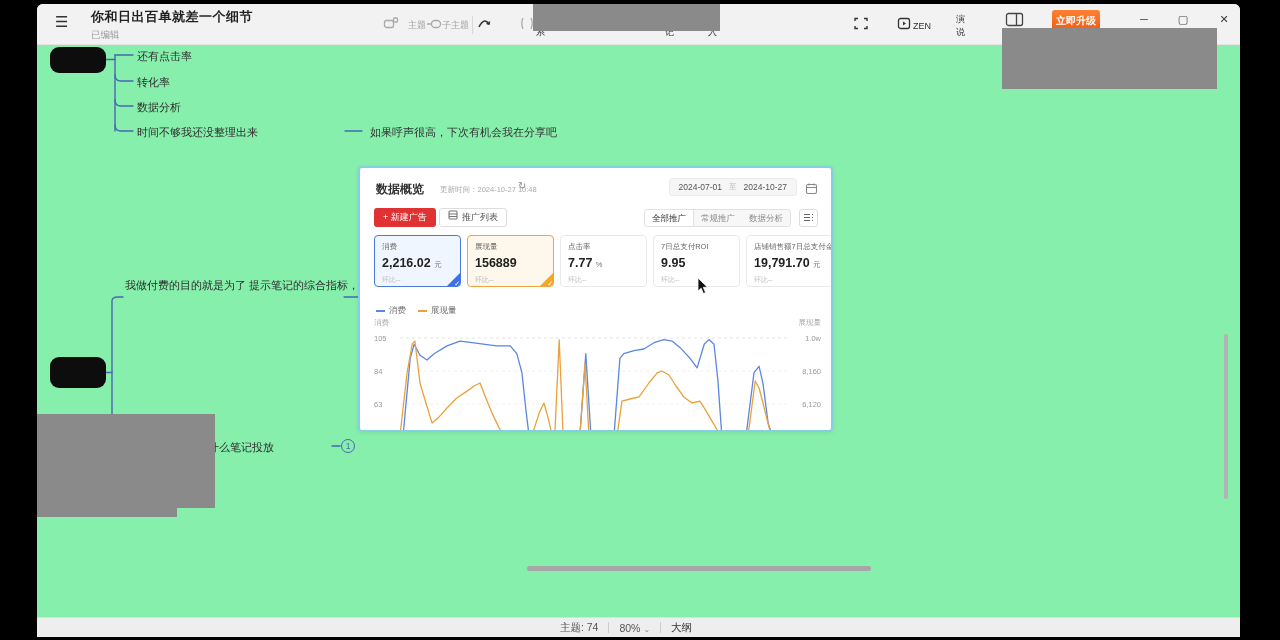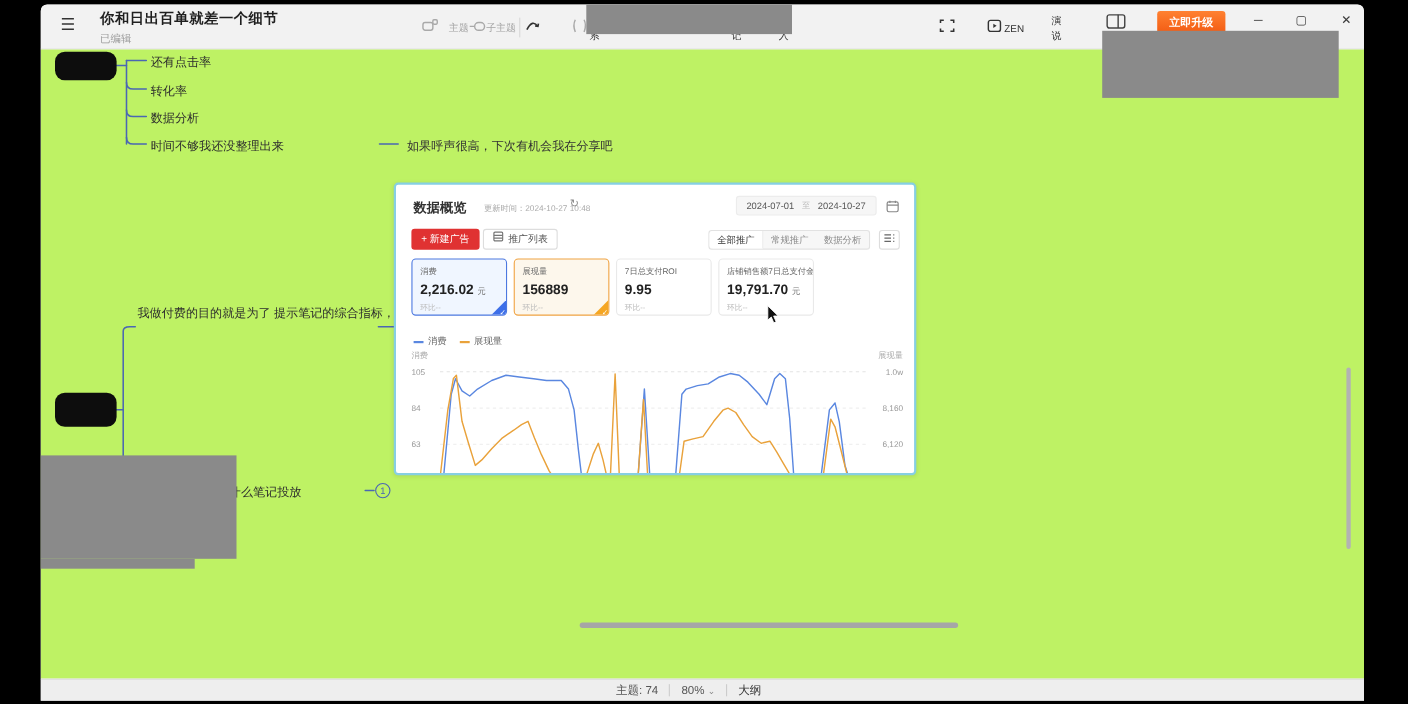--- a/index.html
+++ b/index.html
@@ -19,29 +19,29 @@
   #tools-center { left:346px; }
   .tool { width:43px; height:34px; display:flex; flex-direction:row; align-items:center;
     justify-content:space-between; padding:2px 0 1px; cursor:pointer; }
   .tool .tlabel { font-size:9px; color:#a4a4a4; }
   .tool.active .tlabel { color:#2f2f2f;margin-left:44px; }
   .tool svg { stroke:#a9a9a9; }
   .tool.active svg { stroke:#333; }
   .tsep { width:1px; height:18px; background:#d8d8d8; margin:0 3px; }
   #tools-right { left:816px; }
   #panel-icon-btn { position:absolute; left:968px; top:8px; cursor:pointer; }
-  #upgrade-btn { position:absolute; left:1015px; top:6px; width:62px; height:21px;
+  #upgrade-btn { position:absolute; left:1015px; top:6px; width:48px; height:21px;
     background:linear-gradient(#ff8131,#f25a12); color:#fff; font-size:10px; font-weight:bold;
     border:none; border-radius:3px; cursor:pointer; }
   .winctl { position:absolute; top:5px; width:22px; height:20px; text-align:center;
     font-size:11px; line-height:20px; color:#3c3c3c; cursor:pointer; }
   #win-min { left:1096px; } #win-max { left:1135px; } #win-close { left:1176px; }
 
   
-  #canvas { position:absolute; left:0; top:41px; width:1203px; height:572px; background:#bef264; }
+  #canvas { position:absolute; left:0; top:41px; width:1203px; height:572px; background:#86efac; }
   #connectors { position:absolute; left:0; top:0; z-index:1; }
   #connectors path { fill:none; stroke:#4a67b3; stroke-width:1.4; stroke-linecap:round; }
   .mm-node-black { position:absolute; background:#0d0d0d; border-radius:9px; z-index:2; cursor:pointer; }
   #node1 { left:13px; top:2px; width:56px; height:26px; }
   #node2 { left:13px; top:312px; width:56px; height:31px; }
   .mm-label { position:absolute; font-size:11px; color:#2d2d2d; z-index:2; white-space:nowrap; cursor:pointer; }
   .mm-comment { position:absolute; font-size:11px; color:#333; z-index:2; white-space:nowrap; }
   #paid-note { position:absolute; left:88px; top:232px; font-size:11px; color:#2d2d2d;
     line-height:16px; z-index:2; cursor:pointer; }
   #covered-child { position:absolute; left:171px; top:395px; font-size:11px; color:#2d2d2d; z-index:2; }
@@ -291,20 +291,25 @@
           <div class="cvalue"><span>156889</span><span class="cunit"></span></div>
           <div class="ccomp">环比--</div>
           <div class="corner">
               <svg width="15" height="15">
                 <polygon points="15,0 15,15 0,15" fill="#f5a623"></polygon>
               </svg>
               <span class="chk">✓</span>
             </div>
         </div>
         <div class="card">
+          <div class="clabel">点击率</div>
+          <div class="cvalue"><span>7.77</span> <span class="cunit">%</span></div>
+          <div class="ccomp">环比--</div>
+        </div>
+        <div class="card">
           <div class="clabel">7日总支付ROI</div>
           <div class="cvalue"><span>9.95</span><span class="cunit"></span></div>
           <div class="ccomp">环比--</div>
         </div>
         <div class="card">
           <div class="clabel">店铺销售额7日总支付金额</div>
           <div class="cvalue"><span>19,791.70</span> <span class="cunit">元</span></div>
           <div class="ccomp">环比--</div>
         </div>
       </div>

